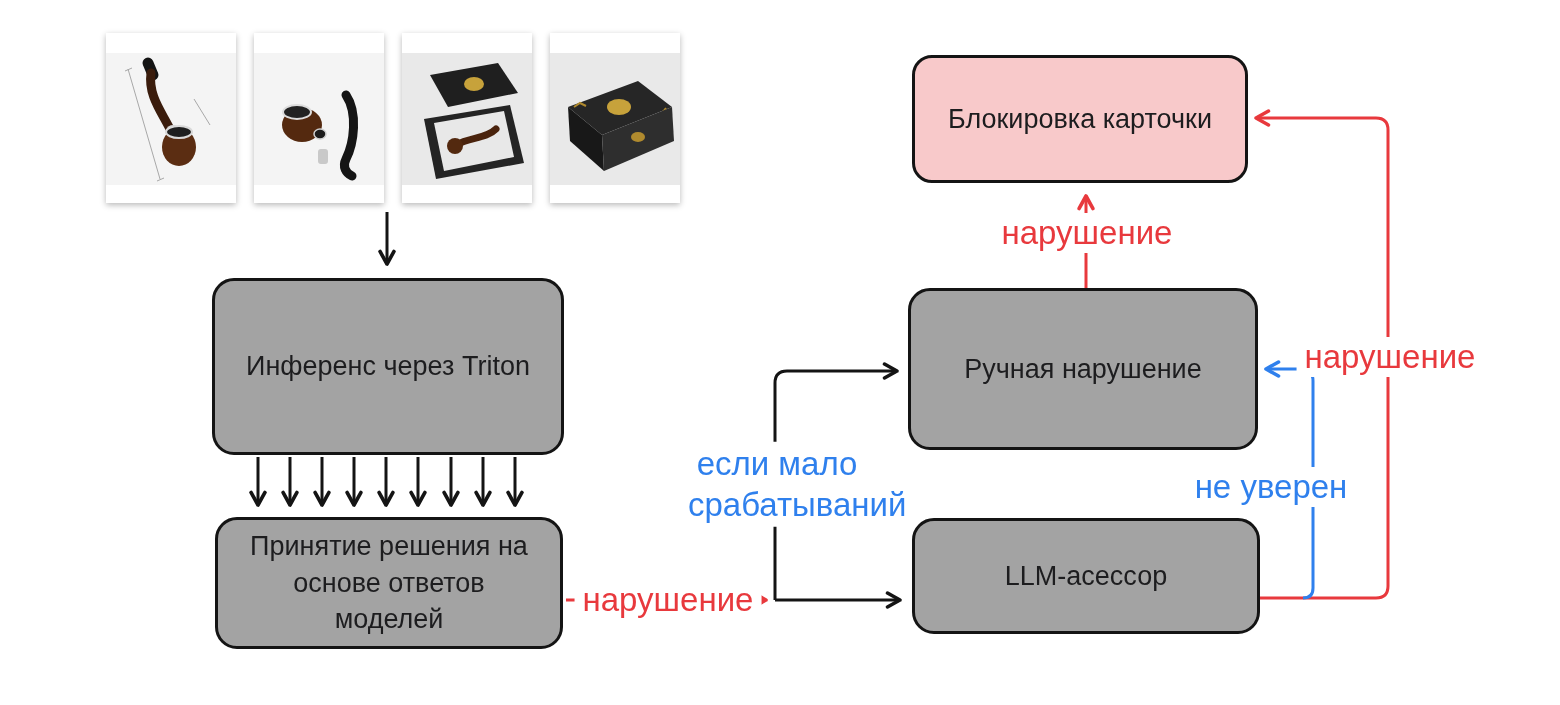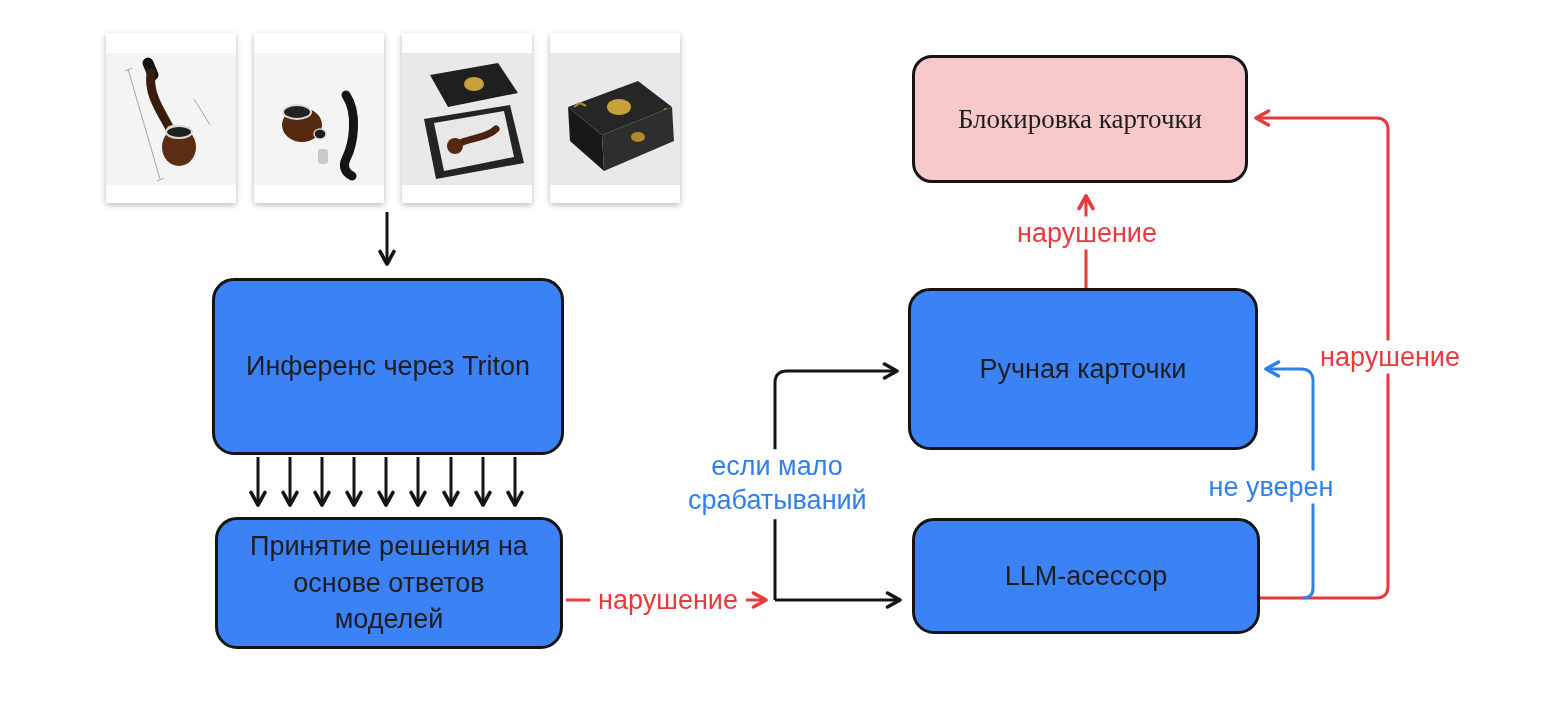--- a/index.html
+++ b/index.html
@@ -10,31 +10,31 @@
   
   .photo{
     position:absolute;top:33px;width:130px;height:170px;background:#ffffff;
     box-shadow:0 2px 6px rgba(0,0,0,0.28);
   }
   .photo svg{display:block;width:100%;height:100%;}
   
   #edges{position:absolute;left:0;top:0;width:1560px;height:705px;z-index:1;}
   
   .node{
-    position:absolute;z-index:2;box-sizing:border-box;background:#3b82f6;
+    position:absolute;z-index:2;box-sizing:border-box;background:#a3a3a3;
     border:3px solid #141414;border-radius:22px;
     display:flex;align-items:center;justify-content:center;text-align:center;
     font-size:27px;line-height:1.35;color:#1d1d1f;
   }
-  .node.pink{background:#f8c9ca;border-radius:20px;font-family:Liberation Serif, serif;}
+  .node.pink{background:#f8c9ca;border-radius:20px;}
   .node .lbl{padding:0 18px;}
   
   .edge-label{
     position:absolute;z-index:3;transform:translate(-50%,-50%);
-    background:#ffffff;padding:1px 8px;font-size:27px;white-space:nowrap;text-align:center;
+    background:#ffffff;padding:1px 8px;font-size:33px;white-space:nowrap;text-align:center;
   }
   .edge-label.red{color:#e8393d;}
   .edge-label.blue{color:#2f80ed;}
   .edge-label.wrap{white-space:normal;width:178px;line-height:1.25;padding:1px 4px;}
 </style>
 </head>
 <body>
 
 <div id="stage">
 
@@ -136,21 +136,21 @@
 
   <div class="node" style="left:215px;top:517px;width:348px;height:132px">
     <div class="lbl">Принятие решения на основе ответов моделей</div>
   </div>
 
   <div class="node pink" style="left:912px;top:55px;width:336px;height:128px">
     <div class="lbl">Блокировка карточки</div>
   </div>
 
   <div class="node" style="left:908px;top:288px;width:350px;height:162px">
-    <div class="lbl">Ручная карточки</div>
+    <div class="lbl">Ручная нарушение</div>
   </div>
 
   <div class="node" style="left:912px;top:518px;width:348px;height:116px">
     <div class="lbl">LLM-асессор</div>
   </div>
 
   <div class="edge-label red" style="left:668px;top:600px">нарушение</div>
 
   <div class="edge-label blue wrap" style="left:777px;top:484px">если мало срабатываний</div>
 

